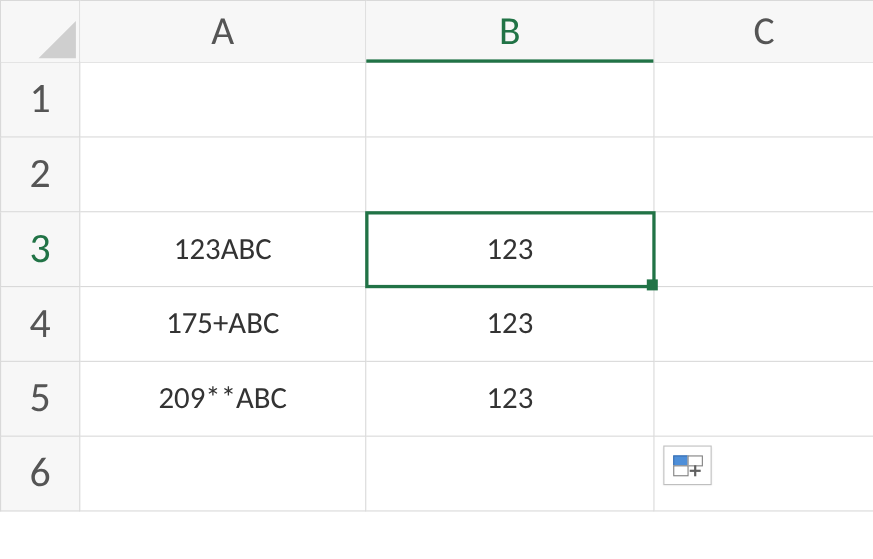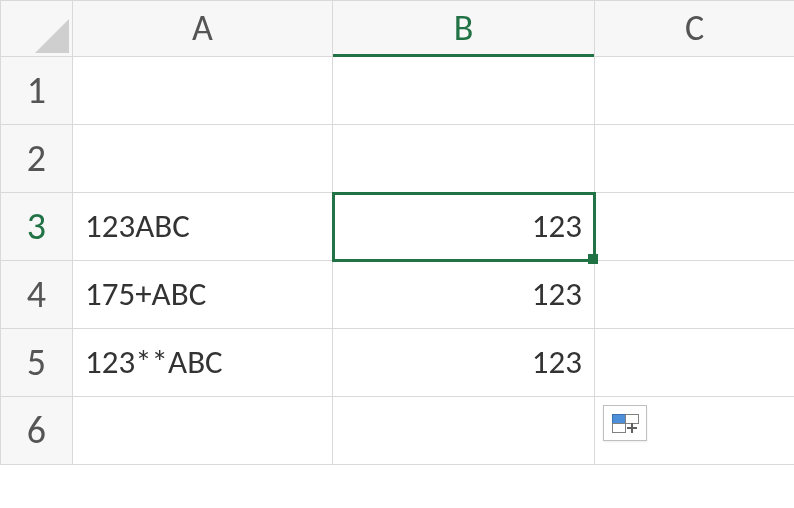--- a/index.html
+++ b/index.html
@@ -18,29 +18,30 @@
     height: 100%;
     box-sizing: border-box;
   }
   .grid {
     border-collapse: collapse;
     table-layout: fixed;
     width: 100%;
   }
   .grid td, .grid th {
     border: 1px solid #d9d9d9;
-    font-size: 33px;
+    font-size: 28px;
     line-height: 1.1;
     height: 68px;
     box-sizing: border-box;
     padding: 6px 12px;
     font-weight: 400;
     white-space: nowrap;
     overflow: visible;
     vertical-align: middle;
+    text-align: center;
   }
   .grid th {
     background: #f7f7f7;
     color: #555;
     font-weight: 400;
     text-align: center;
     height: 56px;
     font-size: 36px;
     position: relative;
   }
@@ -193,21 +194,21 @@
 
     <tr>
       <td class="rowhdr">4</td>
       <td class="cell-text-left">175+ABC</td>
       <td class="cell-num-right">123</td>
       <td></td>
     </tr>
 
     <tr>
       <td class="rowhdr">5</td>
-      <td class="cell-text-left">123**ABC</td>
+      <td class="cell-text-left">209**ABC</td>
       <td class="cell-num-right">123</td>
       <td></td>
     </tr>
 
     <tr>
       <td class="rowhdr">6</td>
       <td class="cell-text-left"></td>
       <td class="cell-num-right"></td>
       <td></td>
     </tr>

